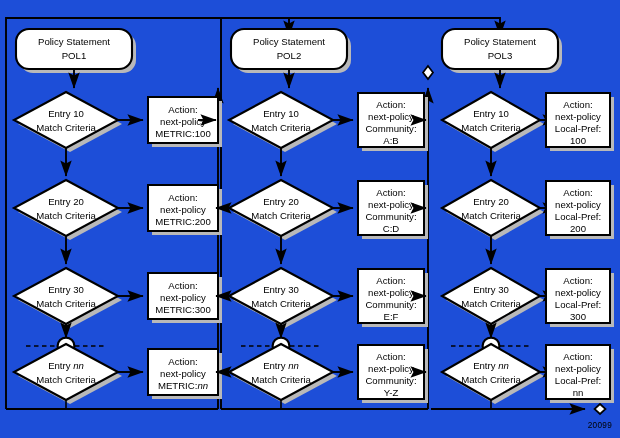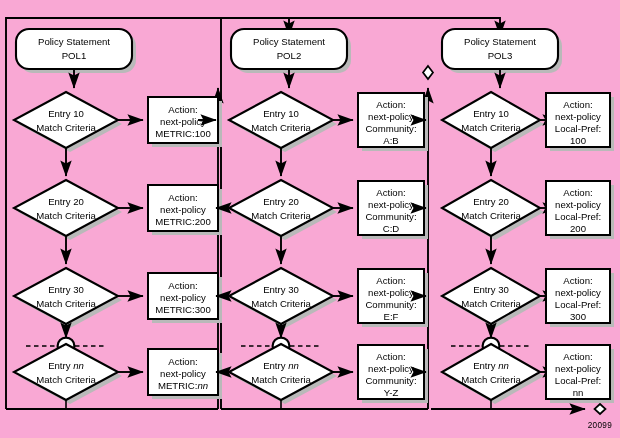--- a/index.html
+++ b/index.html
@@ -8,21 +8,21 @@
     padding: 0;
     background: #ffffff;
   }
   body {
     font-family: "Liberation Sans", sans-serif;
   }
   #canvas {
     position: relative;
     width: 620px;
     height: 438px;
-    background: #f9a8d4;
+    background: #1d4ed8;
     overflow: hidden;
   }
   #canvas svg {
     position: absolute;
     left: 0;
     top: 0;
     width: 620px;
     height: 438px;
   }
   .shp-text {

